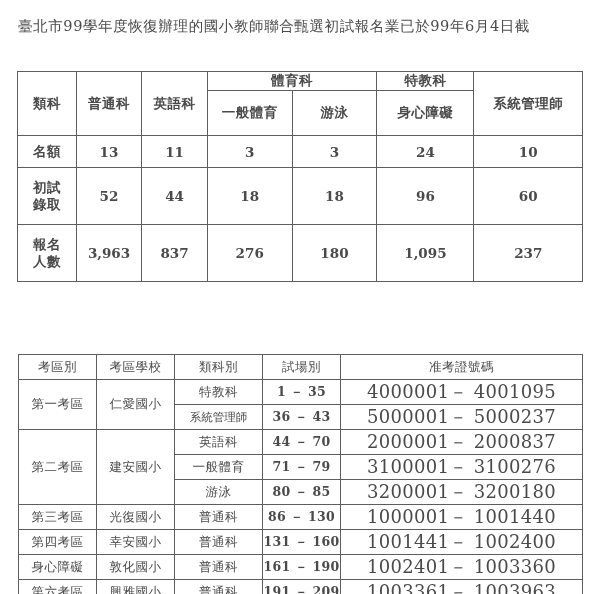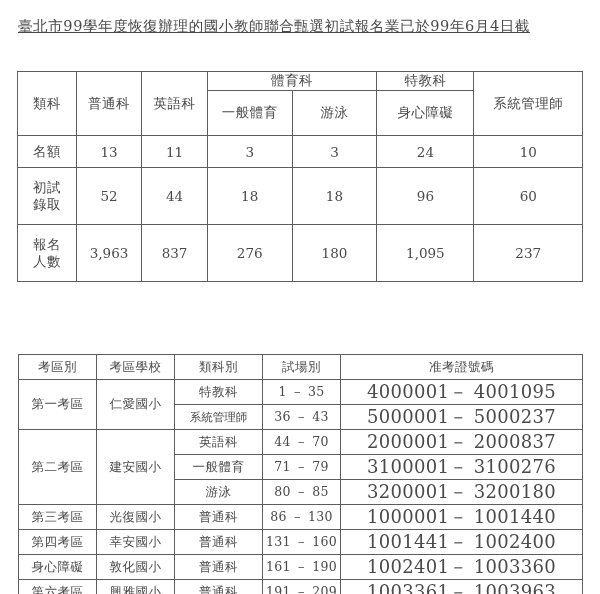--- a/index.html
+++ b/index.html
@@ -27,40 +27,40 @@
     position: absolute;
     left: 18px;
     top: 14px;
     width: 566px;
     font-size: 14.5px;
     line-height: 25px;
     letter-spacing: 0.6px;
     color: #4a4a4a;
     text-align: justify;
   }
-  .intro .ln { display: block; white-space: nowrap; text-decoration: underline; }
+  .intro .ln { display: block; white-space: nowrap; }
   .intro .ln2 { text-indent: 0; }
 
   
   .tbl1wrap {
     position: absolute;
     left: 17px;
     top: 71px;
     width: 566px;
   }
   table.t1 {
     border-collapse: collapse;
     width: 566px;
     table-layout: fixed;
   }
   table.t1 td, table.t1 th {
     border: 1px solid #5d5d5d;
     text-align: center;
     vertical-align: middle;
-    font-weight: normal;
+    font-weight: bold;
     font-size: 13.5px;
     color: #4a4a4a;
     letter-spacing: 0.5px;
     padding: 0;
   }
   table.t1 .num { font-size: 13.5px; letter-spacing: 0px; }
   .t1 .rowlabel { line-height: 17px; }
 
   
   .heading2 {
@@ -97,20 +97,21 @@
     height: 24px;
     padding: 0;
   }
   table.t2 td.code {
     letter-spacing: 0.3px;
     font-size: 18px;
   }
   table.t2 td.range {
     letter-spacing: 0.3px;
     font-size: 12.5px;
+    font-weight: bold;
   }
   table.t2 .thin { font-size: 11.5px; letter-spacing: 0px; }
 </style>
 </head>
 <body>
 
 <div class="page">
 
   <div class="intro">
     <span class="ln">臺北市99學年度恢復辦理的國小教師聯合甄選初試報名業已於99年6月4日截</span>

